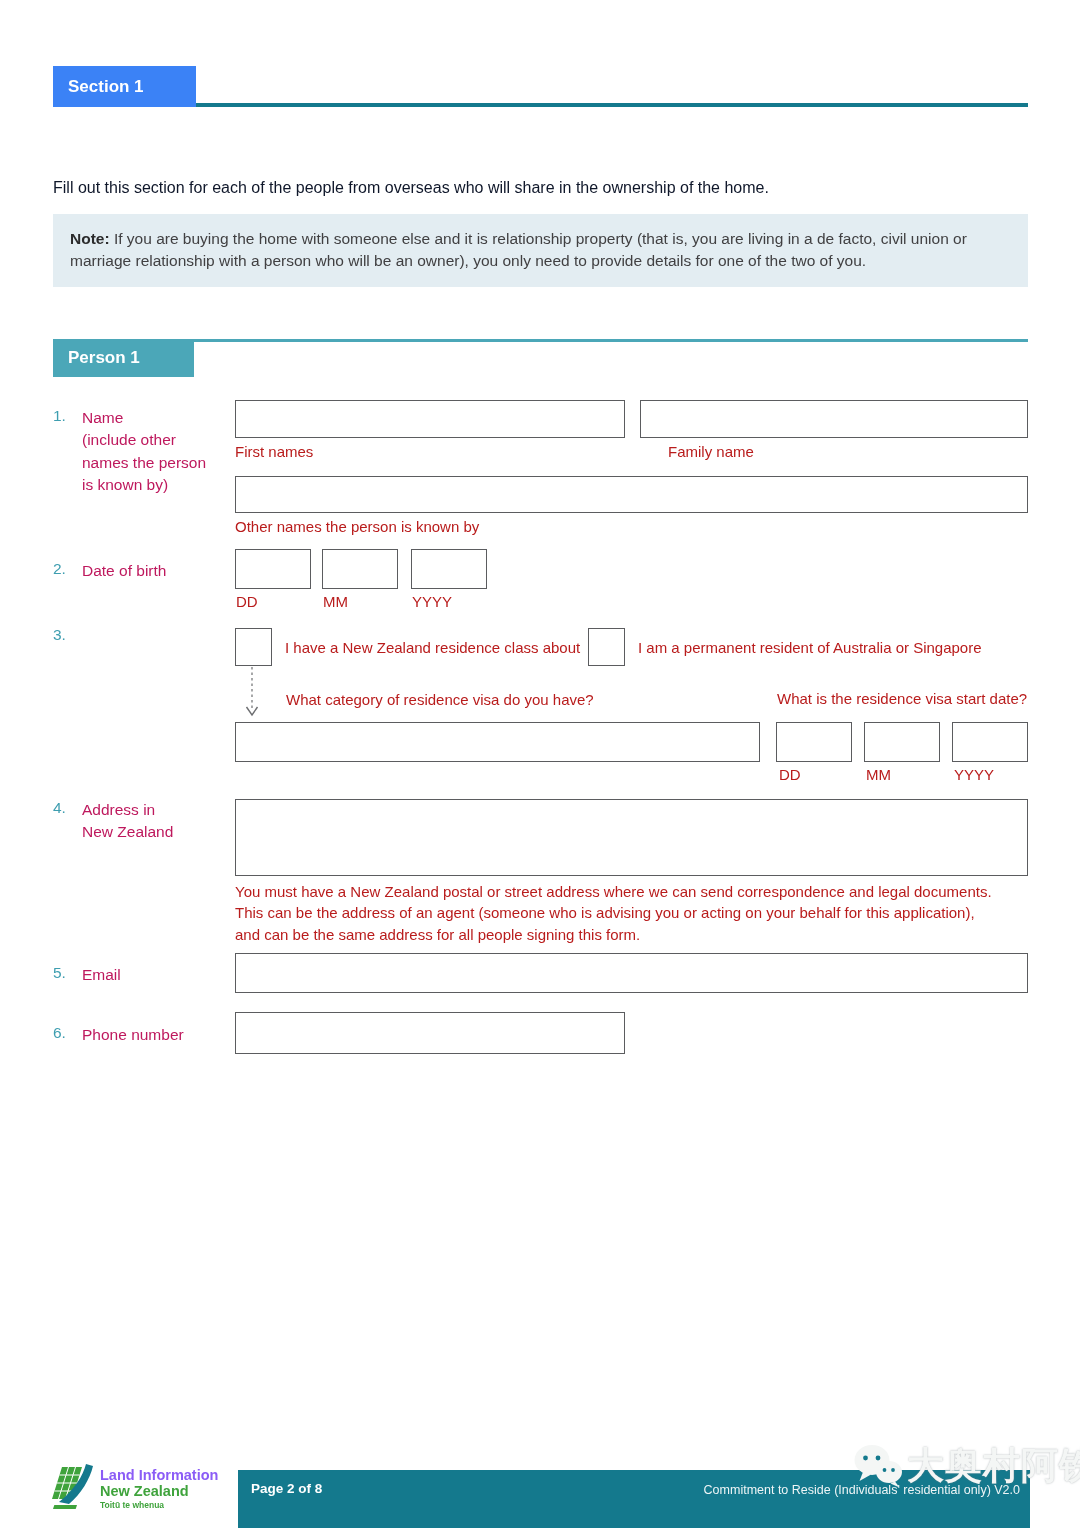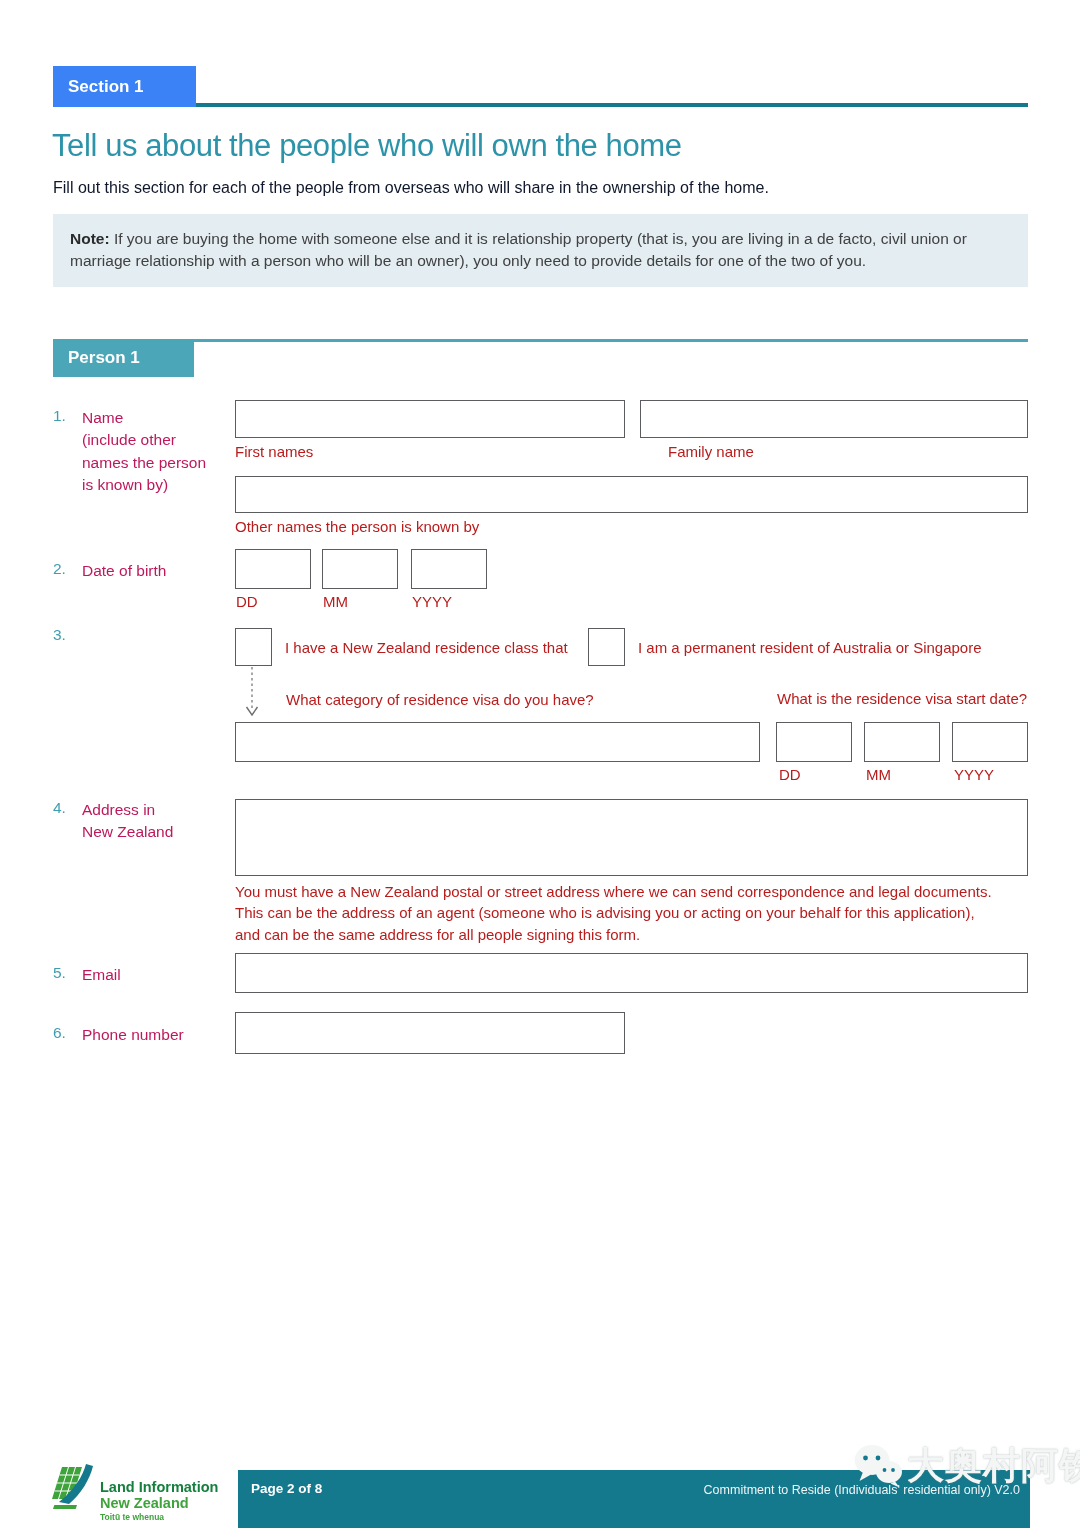--- a/index.html
+++ b/index.html
@@ -37,36 +37,35 @@
   .area { resize:none; }
   .checkbox { position:absolute; width:37px; height:38px; background:#fff;
               border:1.5px solid #5b5c5f; cursor:pointer; }
 
   
   .footer-bar { left:238px; top:1470px; width:792px; height:58px; background:#14798D; }
   .page-indicator { left:251px; top:1481px; color:#fff; font-weight:bold; font-size:13.5px; z-index:3; }
   .doc-title { top:1483px; right:60px; color:#eef5f6; font-size:12.5px; z-index:3; }
   .logo { left:50px; top:1463px; display:flex; align-items:flex-start; gap:6px; }
   .logo-text { line-height:1.12; padding-top:4px; }
-  .logo-line1 { color:#15803d; font-weight:bold; font-size:14.5px;margin-top:12px; }
+  .logo-line1 { color:#8b5cf6; font-weight:bold; font-size:14.5px; }
   .logo-line2 { color:#3FA33C; font-weight:bold; font-size:14.5px; }
   .logo-tagline { color:#3FA33C; font-weight:bold; font-size:8.5px; margin-top:2px; }
 
   .watermark { left:852px; top:1441px; display:flex; align-items:center; gap:3px; z-index:5; }
   .watermark-text { color:#F4F6F5; font-size:37px; font-weight:bold; letter-spacing:1px;
                     text-shadow:0 0 2px rgba(120,130,135,.6); white-space:nowrap; }
 </style>
 </head>
 <body>
 
 <div class="page">
 
   <div class="abs section-rule"></div>
   <div class="abs badge section-badge">Section 1</div>
-  <div class="abs title">Tell us about the people who will own the home</div>
   <div class="abs subtitle">Fill out this section for each of the people from overseas who will share in the ownership of the home.</div>
 
   <div class="abs note">
     <b>Note:</b><span> If you are buying the home with someone else and it is relationship property (that is, you are living in a de facto, civil union or marriage relationship with a person who will be an owner), you only need to provide details for one of the two of you.</span>
   </div>
 
   <div class="abs person-rule"></div>
   <div class="abs badge person-badge">Person 1</div>
 
   <div class="abs q-num" style="left:53px; top:407px;">1.</div>
@@ -85,21 +84,21 @@
   <div class="abs q-label" style="left:82px; top:560px;">Date of birth</div>
   <input class="field" style="left: 235px; top: 549px; width: 76px; height: 40px;" value="">
   <input class="field" style="left: 322px; top: 549px; width: 76px; height: 40px;" value="">
   <input class="field" style="left: 411px; top: 549px; width: 76px; height: 40px;" value="">
   <div class="abs helper" style="left:236px; top:593px;">DD</div>
   <div class="abs helper" style="left:323px; top:593px;">MM</div>
   <div class="abs helper" style="left:412px; top:593px;">YYYY</div>
 
   <div class="abs q-num" style="left:53px; top:626px;">3.</div>
   <div class="checkbox" style="left:235px; top:628px;"></div>
-  <div class="abs helper" style="left:285px; top:639px;">I have a New Zealand residence class that</div>
+  <div class="abs helper" style="left:285px; top:639px;">I have a New Zealand residence class about</div>
   <div class="checkbox" style="left:588px; top:628px;"></div>
   <div class="abs helper" style="left:638px; top:639px;">I am a permanent resident of Australia or Singapore</div>
 
   <svg class="abs" style="left:244px; top:667px;" width="16" height="50" viewBox="0 0 16 50">
     <line x1="8" y1="0" x2="8" y2="41" stroke="#6D6E71" stroke-width="1.2" stroke-dasharray="2.5,3"></line>
     <polyline points="2.5,40 8,48 13.5,40" fill="none" stroke="#6D6E71" stroke-width="1.4"></polyline>
   </svg>
 
   <div class="abs helper" style="left:286px; top:691px;">What category of residence visa do you have?</div>
   <div class="abs helper" style="left:777px; top:690px;">What is the residence visa start date?</div>

